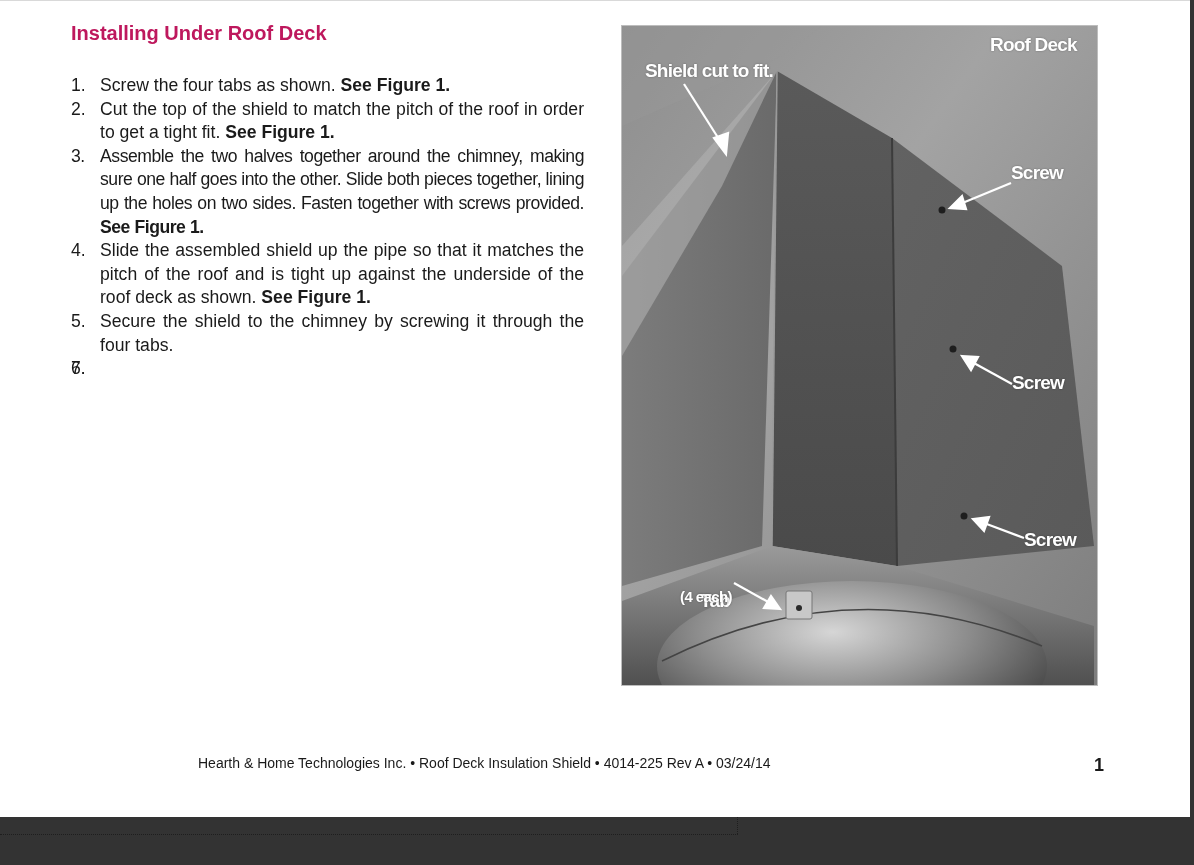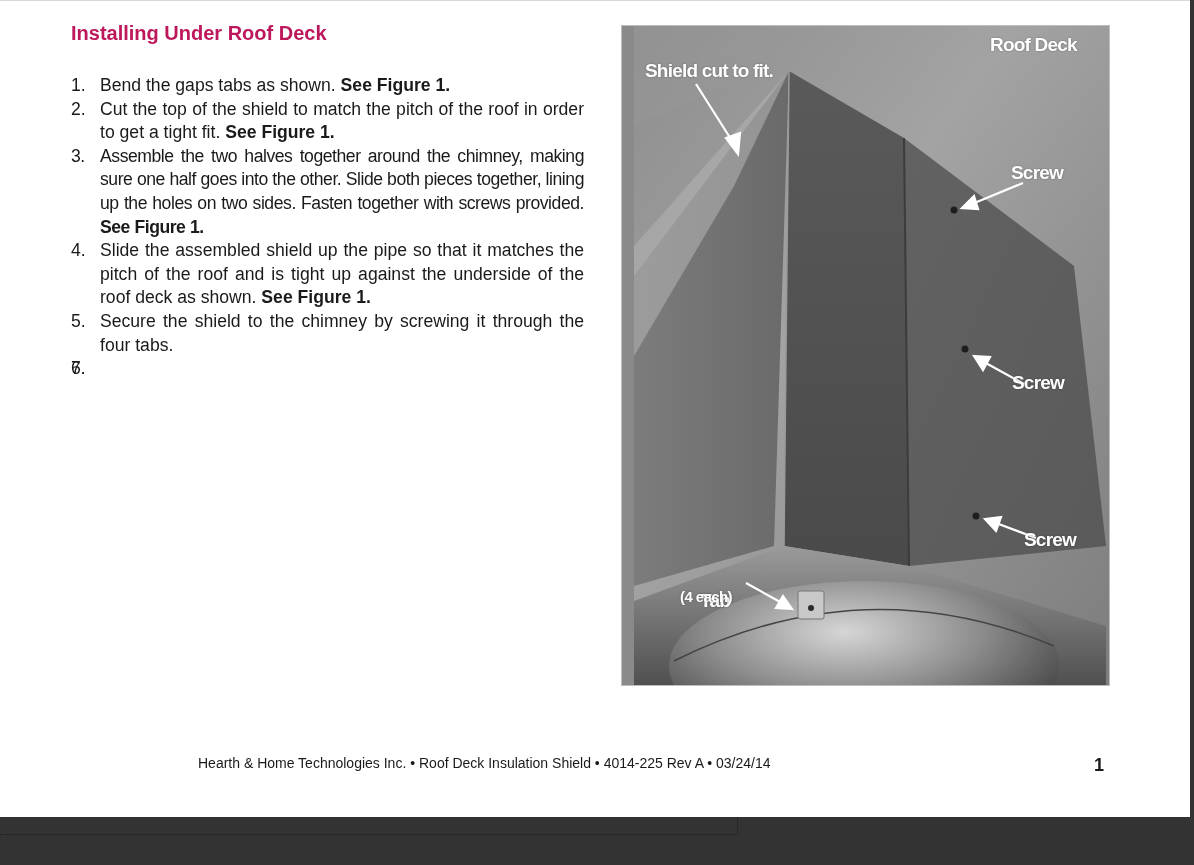--- a/index.html
+++ b/index.html
@@ -24,21 +24,21 @@
       margin:0; padding:0; list-style:none;
       font-size:17.6px; line-height:23.6px; color:#1a1a1a;
     }
     ol.steps li { position:relative; padding-left:29px; text-align:justify; }
     ol.steps li .num { position:absolute; left:0; top:0; }
     ol.steps li .ref { font-weight:bold; }
     ol.steps li.tight { letter-spacing:-0.45px; }
 
     .figure {
       position:absolute; left:621px; top:25px; width:475px; height:659px;
-      border:1px solid #bdbdbd; overflow:hidden; background:#8a8a8a;padding-left:12px;
+      border:1px solid #bdbdbd; overflow:hidden; background:#8a8a8a;
     }
     .figure svg { display:block; }
     .label {
       position:absolute; color:#ffffff; font-weight:bold; font-size:19px;
       letter-spacing:-0.8px; white-space:nowrap;
       text-shadow:0 0 2px rgba(0,0,0,0.35);
     }
     .label.small { font-size:15px; letter-spacing:-0.6px; }
 
     .footer {
@@ -53,21 +53,21 @@
 </head>
 <body>
 
 <div class="top-rule"></div>
 
 <h1 class="heading">Installing Under Roof Deck</h1>
 
 <ol class="steps">
   <li>
     <span class="num">1.</span>
-    <span>Bend the gaps tabs as shown.  </span><span class="ref">See Figure 1.</span>
+    <span>Screw the four tabs as shown.  </span><span class="ref">See Figure 1.</span>
   </li>
   <li>
     <span class="num">2.</span>
     <span>Cut the top of the shield to match the pitch of the roof in order to get a tight fit.  </span><span class="ref">See Figure 1.</span>
   </li>
   <li class="tight">
     <span class="num">3.</span>
     <span>Assemble the two halves together around the chimney, making sure one half goes into the other.  Slide both pieces together, lining up the holes on two sides.  Fasten together with screws provided. </span><span class="ref">See Figure 1.</span>
   </li>
   <li>

